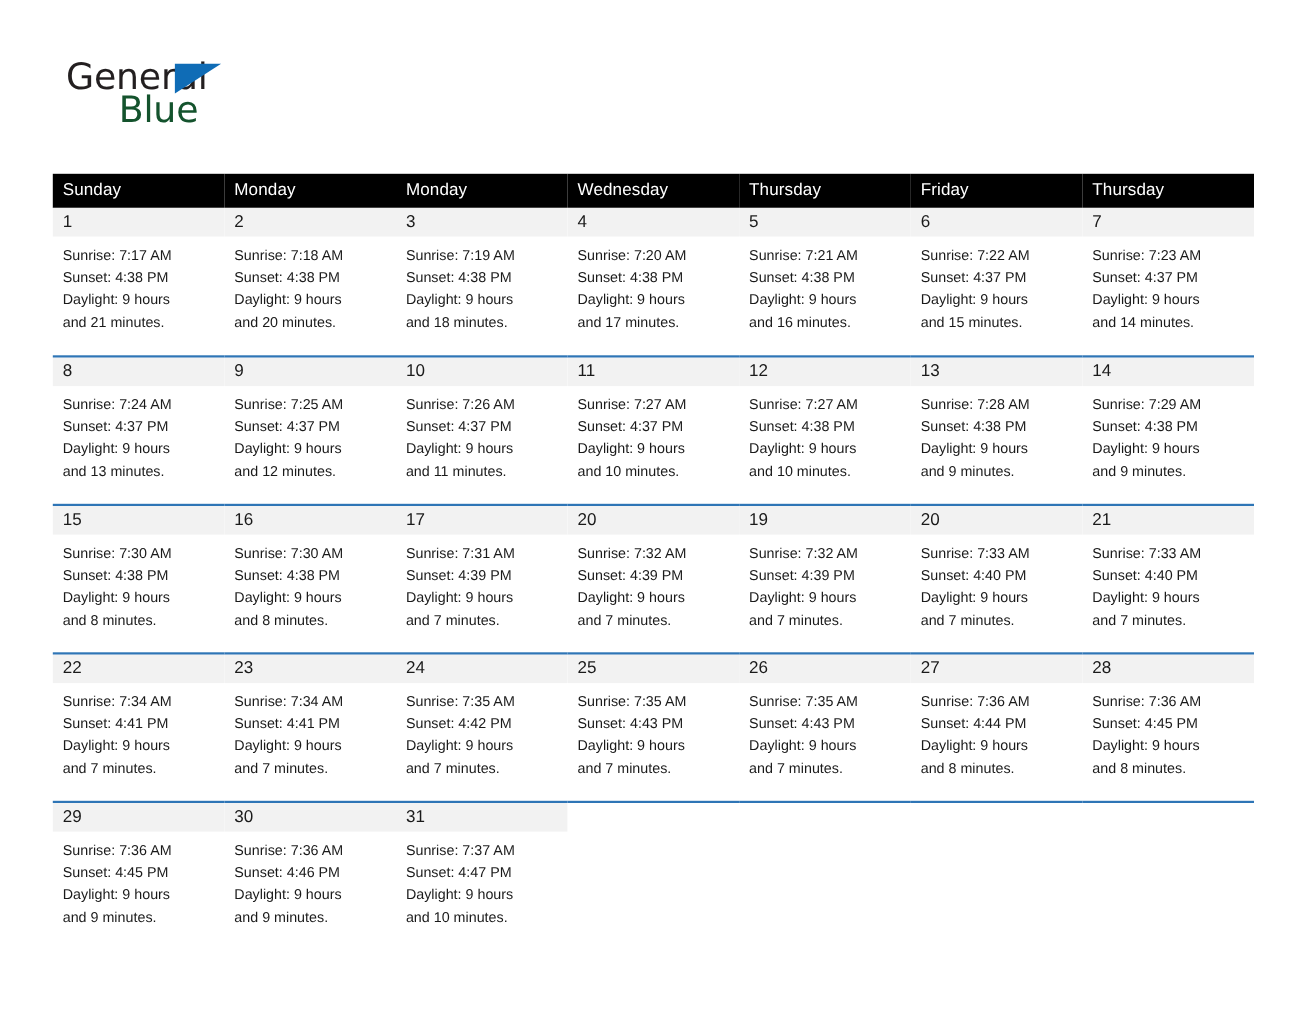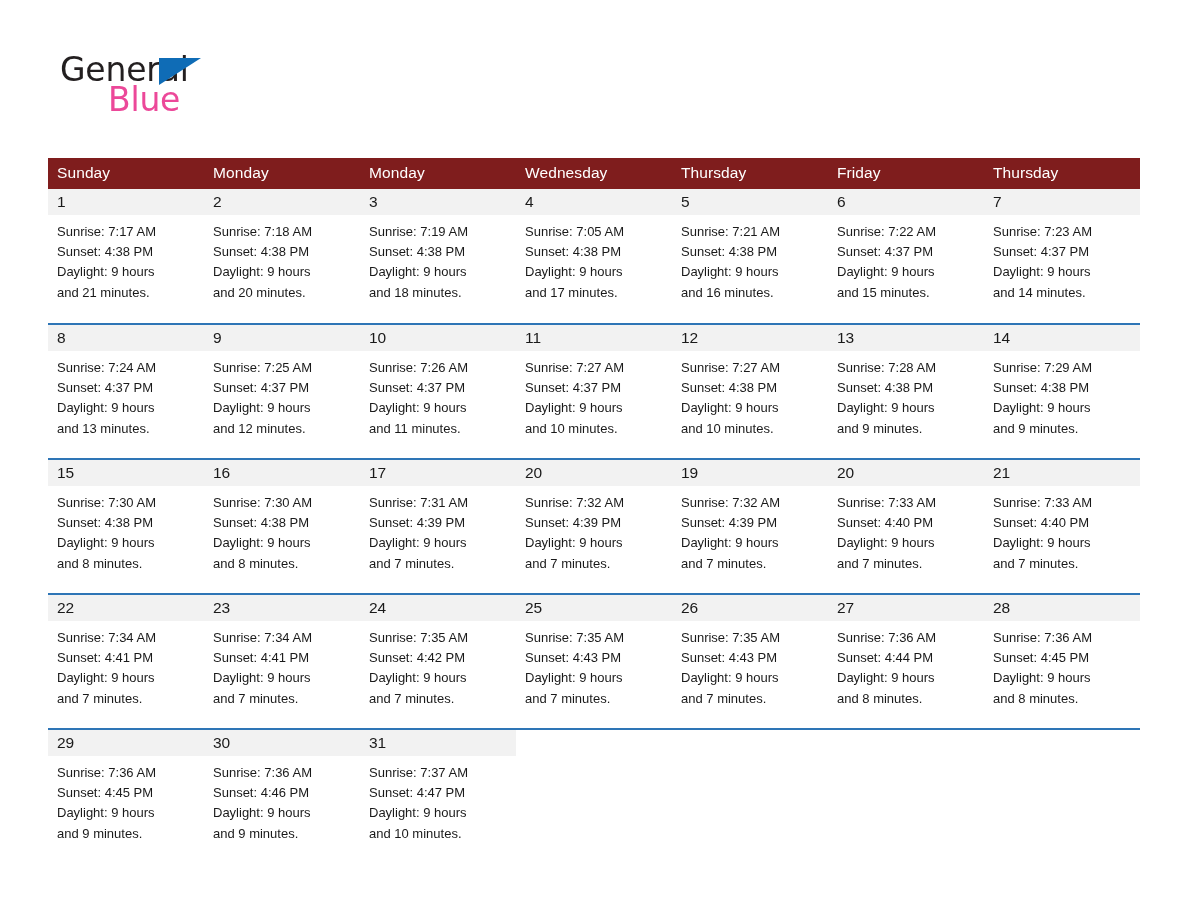--- a/index.html
+++ b/index.html
@@ -55,21 +55,21 @@
     height: 0;
     border-left: 42px solid #0f6cb6;
     border-bottom: 27px solid transparent;
   }
   .logo-blue {
     position: absolute;
     left: 48px;
     top: 30px;
     font-size: 33px;
     letter-spacing: -0.2px;
-    color: #ec4899;
+    color: #14532d;
     font-family: "DejaVu Sans", sans-serif;
     font-weight: 400;
     line-height: 36px;
   }
 
   .title-block {
     position: absolute;
     right: 0;
     top: 0;
     text-align: right;
@@ -99,21 +99,21 @@
     width: 1092px;
   }
   table.cal {
     border-collapse: collapse;
     table-layout: fixed;
     width: 1092px;
   }
   table.cal col { width: 156px; }
 
   thead th.dow {
-    background: #7f1d1d;
+    background: #000000;
     color: #ffffff;
     font-size: 15.5px;
     font-weight: 400;
     text-align: left;
     padding: 6px 0 7px 9px;
     height: 26px;
     box-sizing: border-box;
     vertical-align: middle;
     letter-spacing: 0.1px;
   }
@@ -208,21 +208,21 @@
           </td>
           <td class="daycell">
             <div class="daynum-band"><span class="daynum">3</span></div>
             <div class="dayinfo">Sunrise: 7:19 AM
 Sunset: 4:38 PM
 Daylight: 9 hours
 and 18 minutes.</div>
           </td>
           <td class="daycell">
             <div class="daynum-band"><span class="daynum">4</span></div>
-            <div class="dayinfo">Sunrise: 7:05 AM
+            <div class="dayinfo">Sunrise: 7:20 AM
 Sunset: 4:38 PM
 Daylight: 9 hours
 and 17 minutes.</div>
           </td>
           <td class="daycell">
             <div class="daynum-band"><span class="daynum">5</span></div>
             <div class="dayinfo">Sunrise: 7:21 AM
 Sunset: 4:38 PM
 Daylight: 9 hours
 and 16 minutes.</div>

